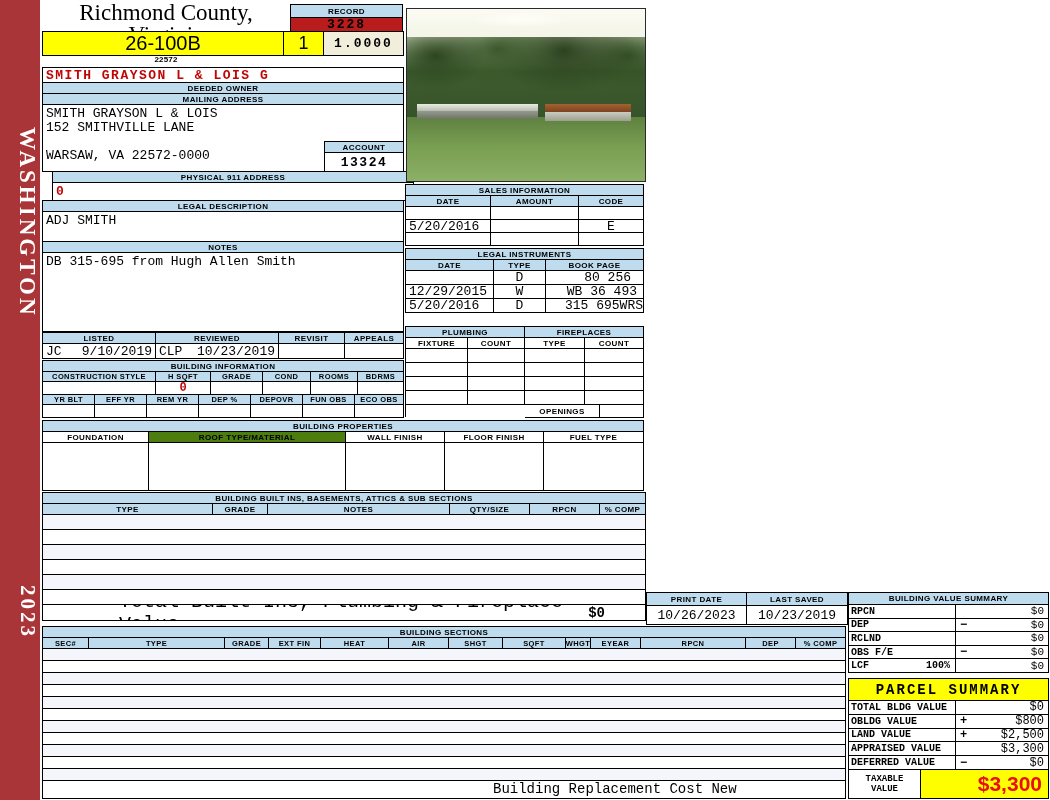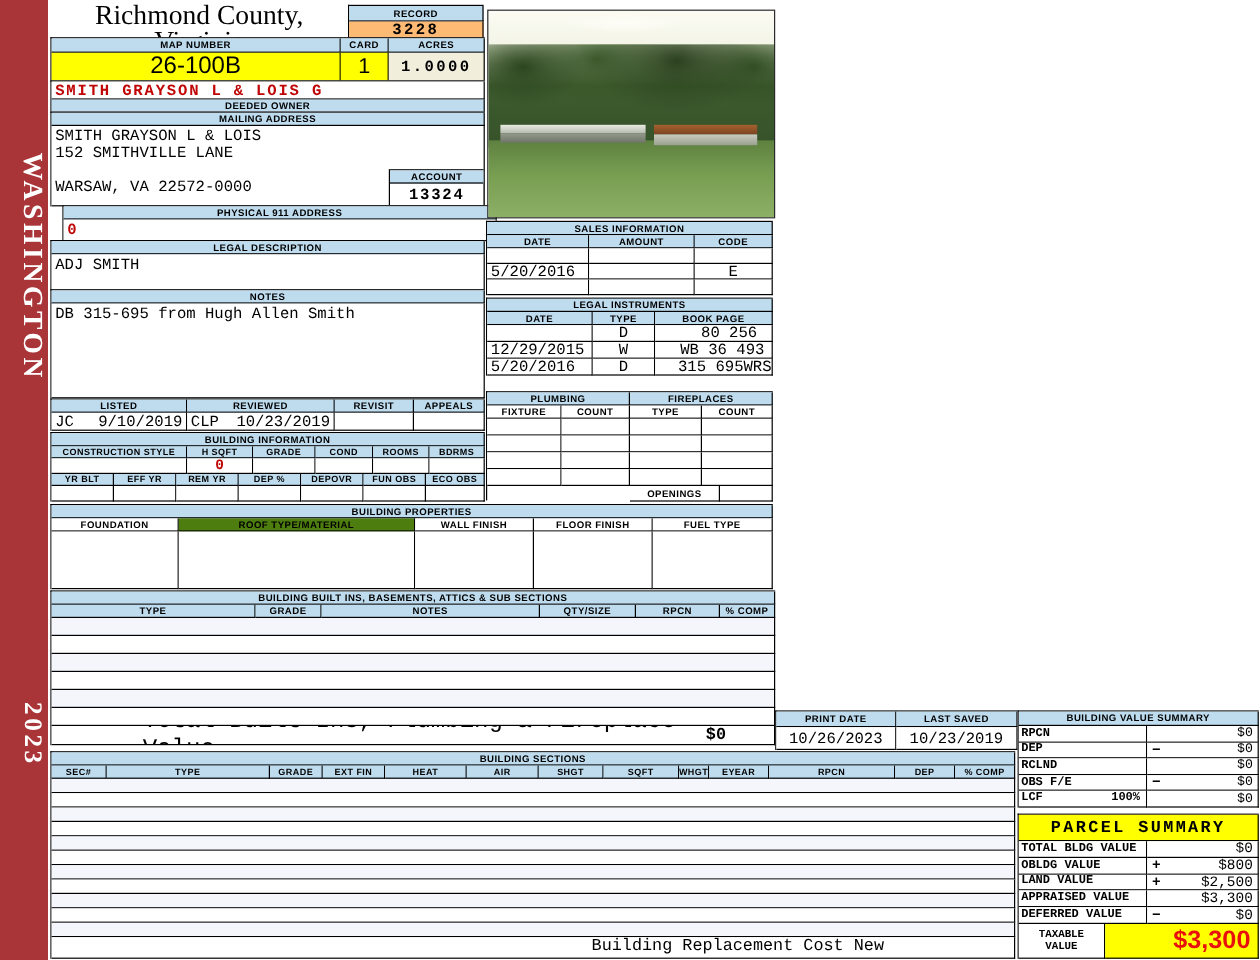--- a/index.html
+++ b/index.html
@@ -20,21 +20,21 @@
   .s1{background:#F4F6FC}
   
   .sidebar{position:absolute;left:0;top:0;width:40px;height:800px;background:#A93538}
   .vtext{position:absolute;left:0;width:40px;writing-mode:vertical-rl;color:#FFF;font:bold 23px "Liberation Serif",serif;letter-spacing:3px;text-align:center}
   .v-county{top:95px;height:255px}
   .v-year{top:572px;height:80px;font-size:21px}
   
   .county-title{font:23px "Liberation Serif",serif;text-align:center;line-height:22px}
   .comm-line{font:bold 8px "Liberation Sans",sans-serif;text-align:center;letter-spacing:.2px}
   .yellow{background:#FFFF00}
-  .green{background:#fdba74}
+  .green{background:#b91c1c}
   .beige{background:#F1EFDC}
   .serifbig{font-family:Liberation Sans, sans-serif}
   
   .mail-line{font:13px "Liberation Mono",monospace;height:14px;line-height:14px;padding-left:3px;white-space:pre}
   .acct{position:absolute;left:281px;top:36px;width:80px;height:31px;border:1px solid #000}
   .acct .hdr{height:11px;border-bottom:1px solid #000}
   .acct-val{height:18px;font:bold 13px "Liberation Mono",monospace;letter-spacing:1.5px;display:flex;align-items:center;justify-content:center}
   
   .kv-label{display:flex;justify-content:space-between;align-items:center;padding:0 5px 0 2px;font:bold 10px "Liberation Mono",monospace}
   .kv-val{display:flex;align-items:center;padding:0 4px;font:11px "Liberation Mono",monospace}
@@ -77,25 +77,20 @@
     <div class="comm-line">Commissioner of the Revenue, PO Box 366, Warsaw, VA 22572</div>
   </div>
 
   <div class="abs" style="left:290px;top:4px;width:113px">
     <div class="c hdr" style="height:13px">RECORD</div>
     <div class="c green mono b ctr" style="height:14px;display:flex;align-items:center;font-size:13px;letter-spacing:2px">3228</div>
   </div>
 
   <div class="abs" style="left:42px;top:31px;width:362px">
     <div class="row">
-      <div class="c hdr" style="width:241px;height:12px">MAP NUMBER</div>
-      <div class="c hdr" style="width:40px;height:12px">CARD</div>
-      <div class="c hdr" style="width:80px;height:12px">ACRES</div>
-    </div>
-    <div class="row">
       <div class="c yellow serifbig ctr" style="width:241px;height:24px;display:flex;align-items:center;font-size:20px">26-100B</div>
       <div class="c yellow serifbig ctr" style="width:40px;height:24px;display:flex;align-items:center;font-size:18px">1</div>
       <div class="c beige mono b ctr" style="width:80px;height:24px;display:flex;align-items:center;font-size:13px;letter-spacing:2px">1.0000</div>
     </div>
   </div>
 
   <div class="abs" style="left:42px;top:67px;width:362px">
     <div class="c v red b" style="height:15px;font-size:13px;letter-spacing:1.5px">SMITH GRAYSON L &amp; LOIS G</div>
     <div class="c hdr" style="height:11px">DEEDED OWNER</div>
   </div>

